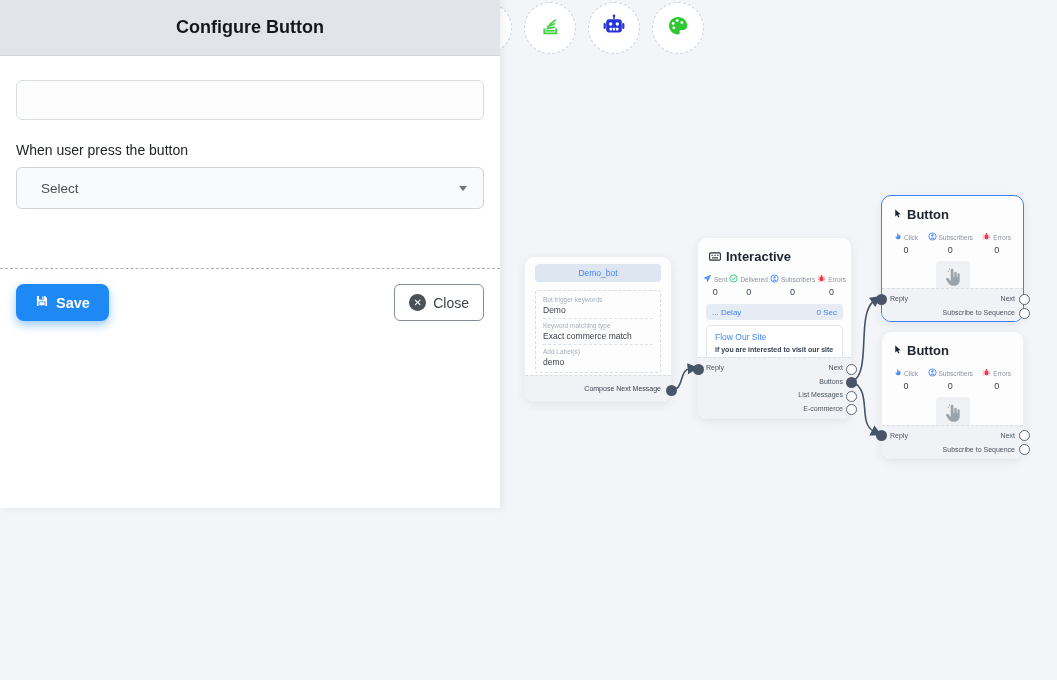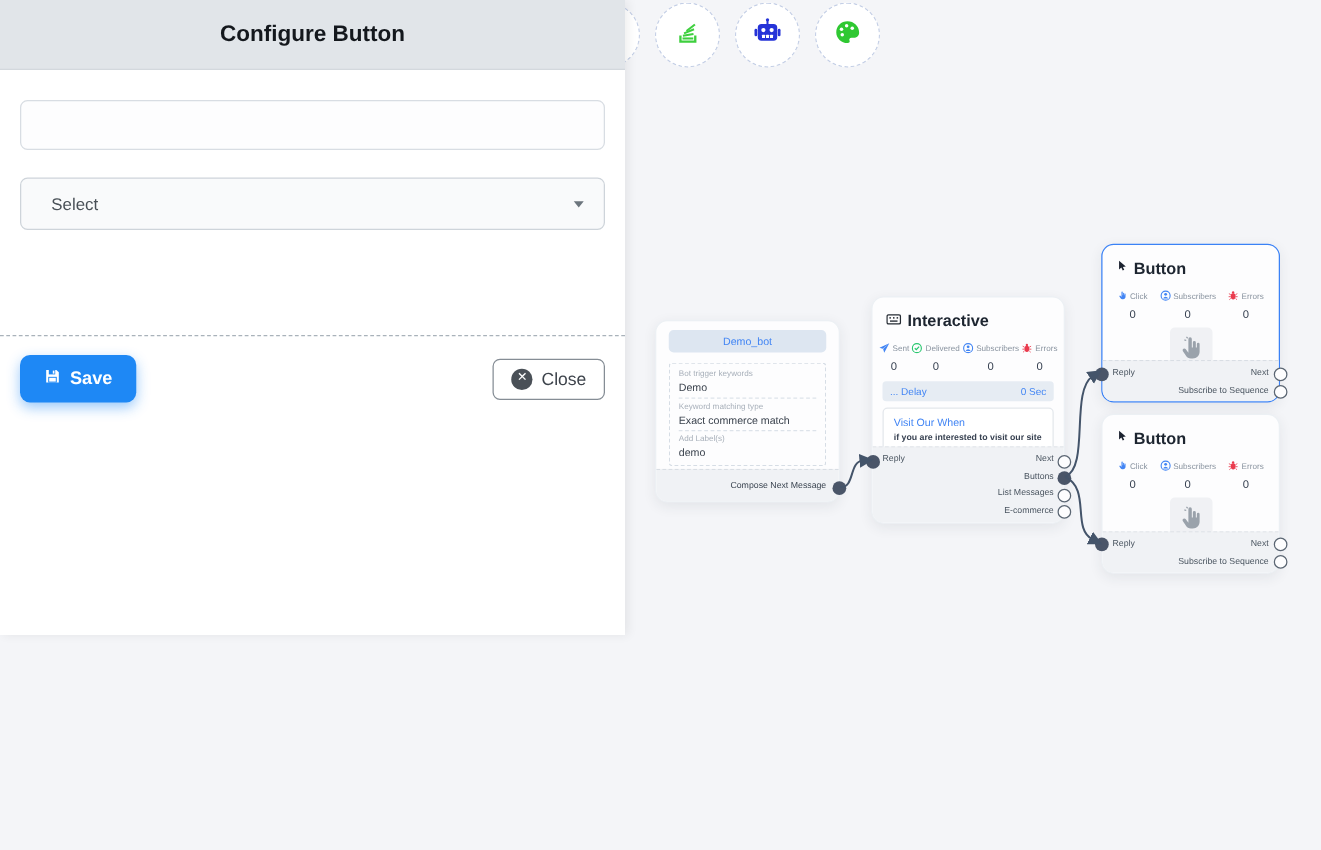--- a/index.html
+++ b/index.html
@@ -70,21 +70,21 @@
     border-radius:6px; outline:none; font-size:14px; color:#212529; padding:0 12px;
     font-family:"Liberation Sans","DejaVu Sans",sans-serif; }
   .field-gap { height:22px; }
   .select-box { position:relative; width:100%; height:42px; background:#f9fafb; border:1px solid #ced4da;
     border-radius:6px; display:flex; align-items:center; padding-left:24px; cursor:pointer; }
   .select-value { font-size:13.5px; color:#495057; }
   .caret { position:absolute; right:16px; top:50%; margin-top:-2px; width:0; height:0;
     border-left:4.5px solid transparent; border-right:4.5px solid transparent; border-top:5.5px solid #6c757d; }
   .panel-divider { position:absolute; left:0; right:0; top:268px; border-top:1.5px dashed #a9b2ba; }
   .panel-actions { position:absolute; left:16px; right:16px; top:284px; display:flex;
-    justify-content:space-between; align-items:center; }
+    justify-content:space-between; }
   .save-btn { display:flex; align-items:center; gap:7px; background:#1e88f5; border:none; cursor:pointer;
     color:#ffffff; font-weight:bold; font-size:14.5px; padding:10px 19px; border-radius:8px;
     box-shadow:0 4px 10px rgba(30,136,245,.45); font-family:"Liberation Sans","DejaVu Sans",sans-serif; }
   .close-btn { display:flex; align-items:center; gap:7px; background:#ffffff; cursor:pointer;
     border:1px solid #858d95; color:#3d434b; font-size:14px; padding:7px 14px; border-radius:6px;
     font-family:"Liberation Sans","DejaVu Sans",sans-serif; }
   .close-dot { width:17px; height:17px; border-radius:50%; background:#4a5057; color:#fff;
     display:flex; align-items:center; justify-content:center; font-size:10px; line-height:1; }
 </style>
 </head>
@@ -229,21 +229,21 @@
           <span>Errors</span>
         </div>
         <div class="stat-val">0</div>
       </div>
     </div>
     <div class="delay-bar">
       <span>... Delay</span>
       <span>0 Sec</span>
     </div>
     <div class="msg-box">
-      <div class="msg-title">Visit Our When</div>
+      <div class="msg-title">Flow Our Site</div>
       <div class="msg-body">if you are interested to visit our site</div>
     </div>
     <div class="node-footer" style="height:61px;">
       <div class="frow split">
         <span>Reply</span>
         <span>Next</span>
       </div>
       <div class="frow">
           <span>Buttons</span>
         </div>
@@ -429,20 +429,21 @@
   </svg>
 </div>
 
 <div class="panel">
   <div class="panel-header">
     <div class="panel-title">Configure Button</div>
   </div>
   <div class="panel-body">
     <input class="text-input" type="text" value="" style="">
     <div class="field-gap"></div>
+    <div class="field-label">When user press the button</div>
     <div class="select-box">
       <span class="select-value">Select</span>
       <span class="caret"></span>
     </div>
   </div>
   <div class="panel-divider"></div>
   <div class="panel-actions">
     <button class="save-btn">
       <span>
         <svg width="14" height="14" viewBox="0 0 18 18">

